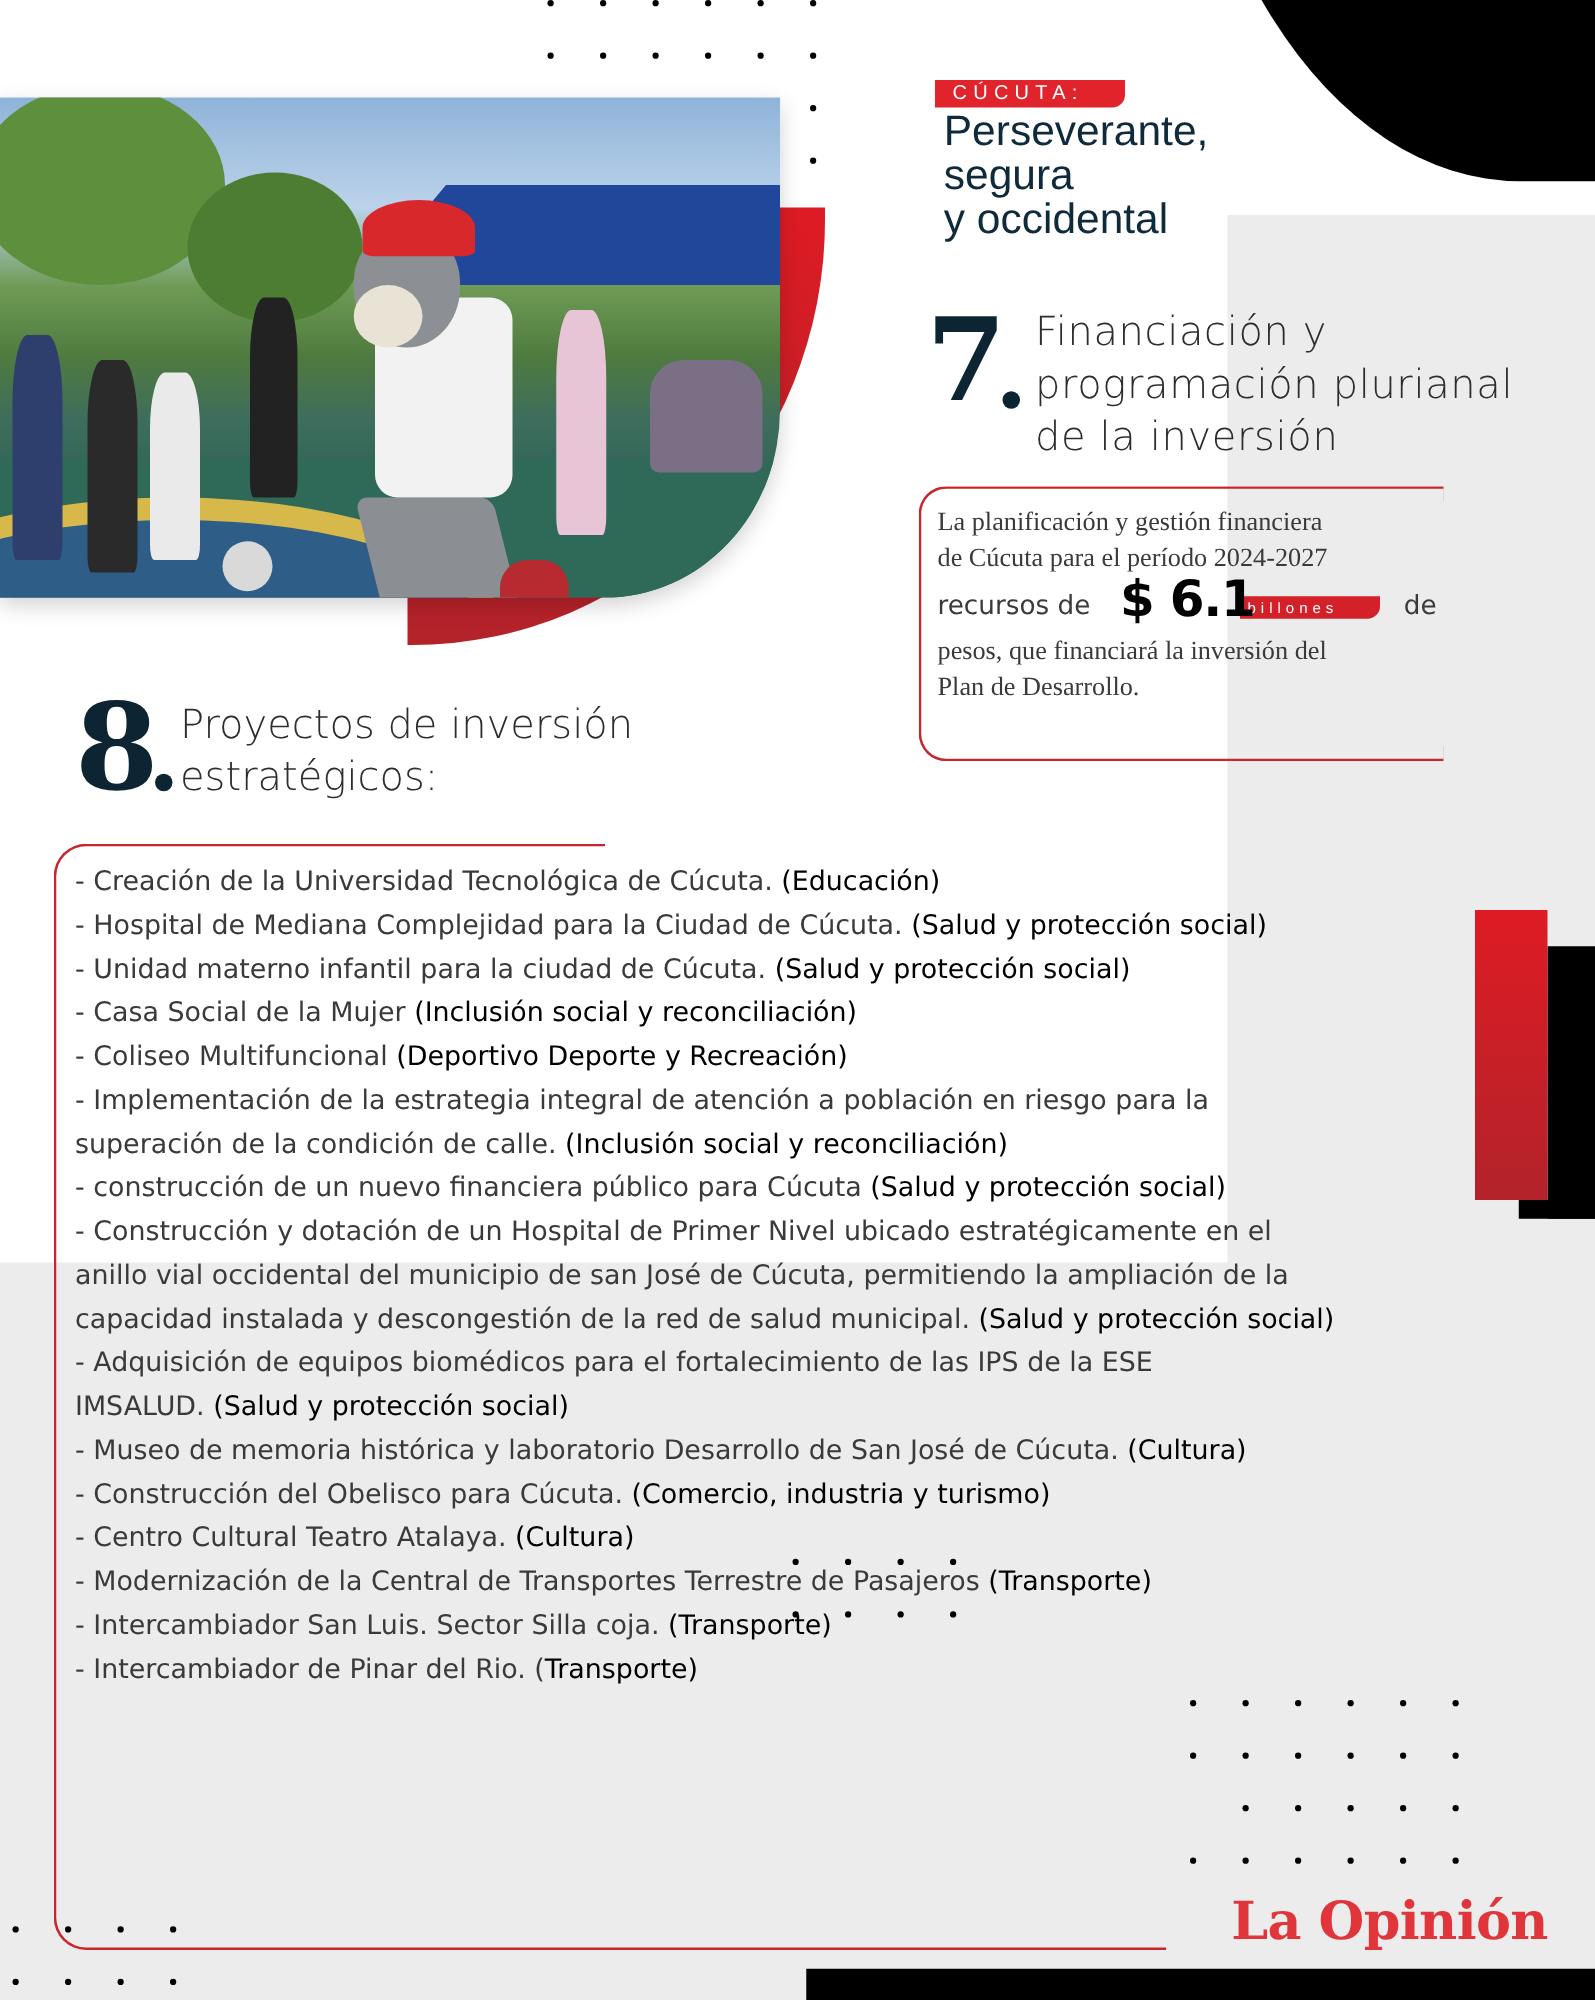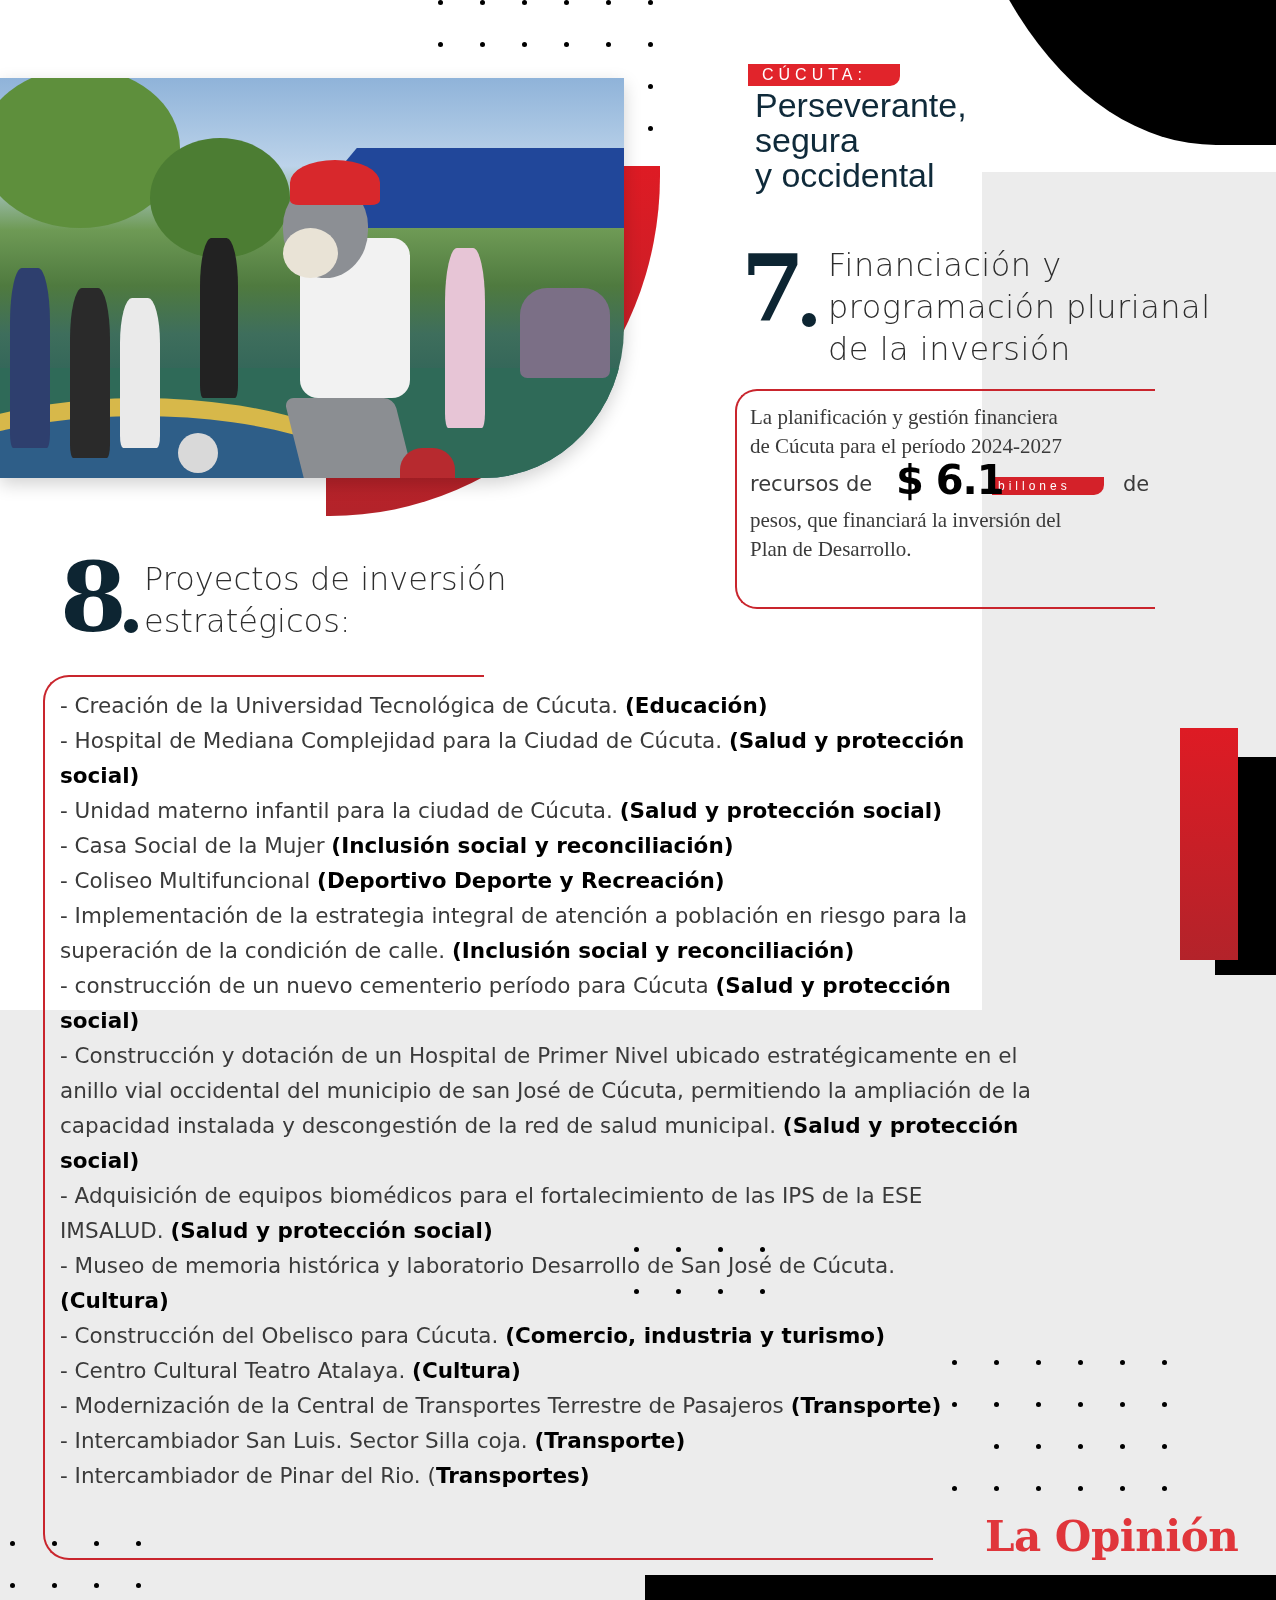--- a/index.html
+++ b/index.html
@@ -109,21 +109,21 @@
   .proj-box {
     position: absolute; left: 43px; top: 675px; width: 890px; height: 885px;
     border-left: 2px solid #c9252d; border-top: 2px solid #c9252d; border-bottom: 2px solid #c9252d;
     border-top-left-radius: 26px; border-bottom-left-radius: 26px;
   }
   .proj-list {
     position: absolute; left: 60px; top: 688px; width: 1030px;
     font-family: "DejaVu Sans", sans-serif; font-size: 21.5px; line-height: 35px; color: #3a3a3a;
   }
   .proj-item { }
-  .proj-item .cat { font-weight: bold; color: #000; }
+  .proj-item .cat { font-weight: normal; color: #000; }
 
   
   .side-red {
     position: absolute; left: 1180px; top: 728px; width: 58px; height: 232px;
     background: linear-gradient(180deg, #de1b24 0%, #b3232a 100%);
   }
   .side-black { position: absolute; left: 1238px; top: 757px; width: 38px; height: 218px; background: #000; }
   .side-black-bottom { position: absolute; left: 1215px; top: 960px; width: 61px; height: 15px; background: #000; }
 
   .logo {
@@ -263,28 +263,28 @@
 <div class="proj-box"></div>
 <div style="position:absolute;left:484px;top:671px;width:460px;height:8px;background:#fff;"></div>
 
 <div class="proj-list">
   <div class="proj-item"><span>- Creación de la Universidad Tecnológica de Cúcuta. </span><span class="cat">(Educación)</span></div>
   <div class="proj-item" style="width:960px"><span>- Hospital de Mediana Complejidad para la Ciudad de Cúcuta. </span><span class="cat">(Salud y protección social)</span></div>
   <div class="proj-item"><span>- Unidad materno infantil para la ciudad de Cúcuta. </span><span class="cat">(Salud y protección social)</span></div>
   <div class="proj-item"><span>- Casa Social de la Mujer </span><span class="cat">(Inclusión social y reconciliación)</span></div>
   <div class="proj-item"><span>- Coliseo Multifuncional </span><span class="cat">(Deportivo Deporte y Recreación)</span></div>
   <div class="proj-item" style="width:990px"><span>- Implementación de la estrategia integral de atención a población en riesgo para la superación de la condición de calle. </span><span class="cat">(Inclusión social y reconciliación)</span></div>
-  <div class="proj-item" style="width:960px"><span>- construcción de un nuevo cementerio período para Cúcuta </span><span class="cat">(Salud y protección social)</span></div>
+  <div class="proj-item" style="width:960px"><span>- construcción de un nuevo financiera público para Cúcuta </span><span class="cat">(Salud y protección social)</span></div>
   <div class="proj-item" style="width:1020px"><span>- Construcción y dotación de un Hospital de Primer Nivel ubicado estratégicamente en el anillo vial occidental del municipio de san José de Cúcuta, permitiendo la ampliación de la capacidad instalada y descongestión de la red de salud municipal. </span><span class="cat">(Salud y protección social)</span></div>
   <div class="proj-item" style="width:960px"><span>- Adquisición de equipos biomédicos para el fortalecimiento de las IPS de la ESE IMSALUD. </span><span class="cat">(Salud y protección social)</span></div>
   <div class="proj-item" style="width:940px"><span>- Museo de memoria histórica y laboratorio Desarrollo de San José de Cúcuta. </span><span class="cat">(Cultura)</span></div>
   <div class="proj-item"><span>- Construcción del Obelisco para Cúcuta. </span><span class="cat">(Comercio, industria y turismo)</span></div>
   <div class="proj-item"><span>- Centro Cultural Teatro Atalaya. </span><span class="cat">(Cultura)</span></div>
   <div class="proj-item" style="white-space:nowrap"><span>- Modernización de la Central de Transportes Terrestre de Pasajeros </span><span class="cat">(Transporte)</span></div>
   <div class="proj-item"><span>- Intercambiador San Luis. Sector Silla coja. </span><span class="cat">(Transporte)</span></div>
-  <div class="proj-item"><span>- Intercambiador de Pinar del Rio. (</span><span class="cat">Transportes)</span></div>
+  <div class="proj-item"><span>- Intercambiador de Pinar del Rio. (</span><span class="cat">Transporte)</span></div>
 </div>
 
 <div class="side-black"></div>
 <div class="side-black-bottom"></div>
 <div class="side-red"></div>
 
 <div class="logo">La Opinión</div>
 
 </body></html>

